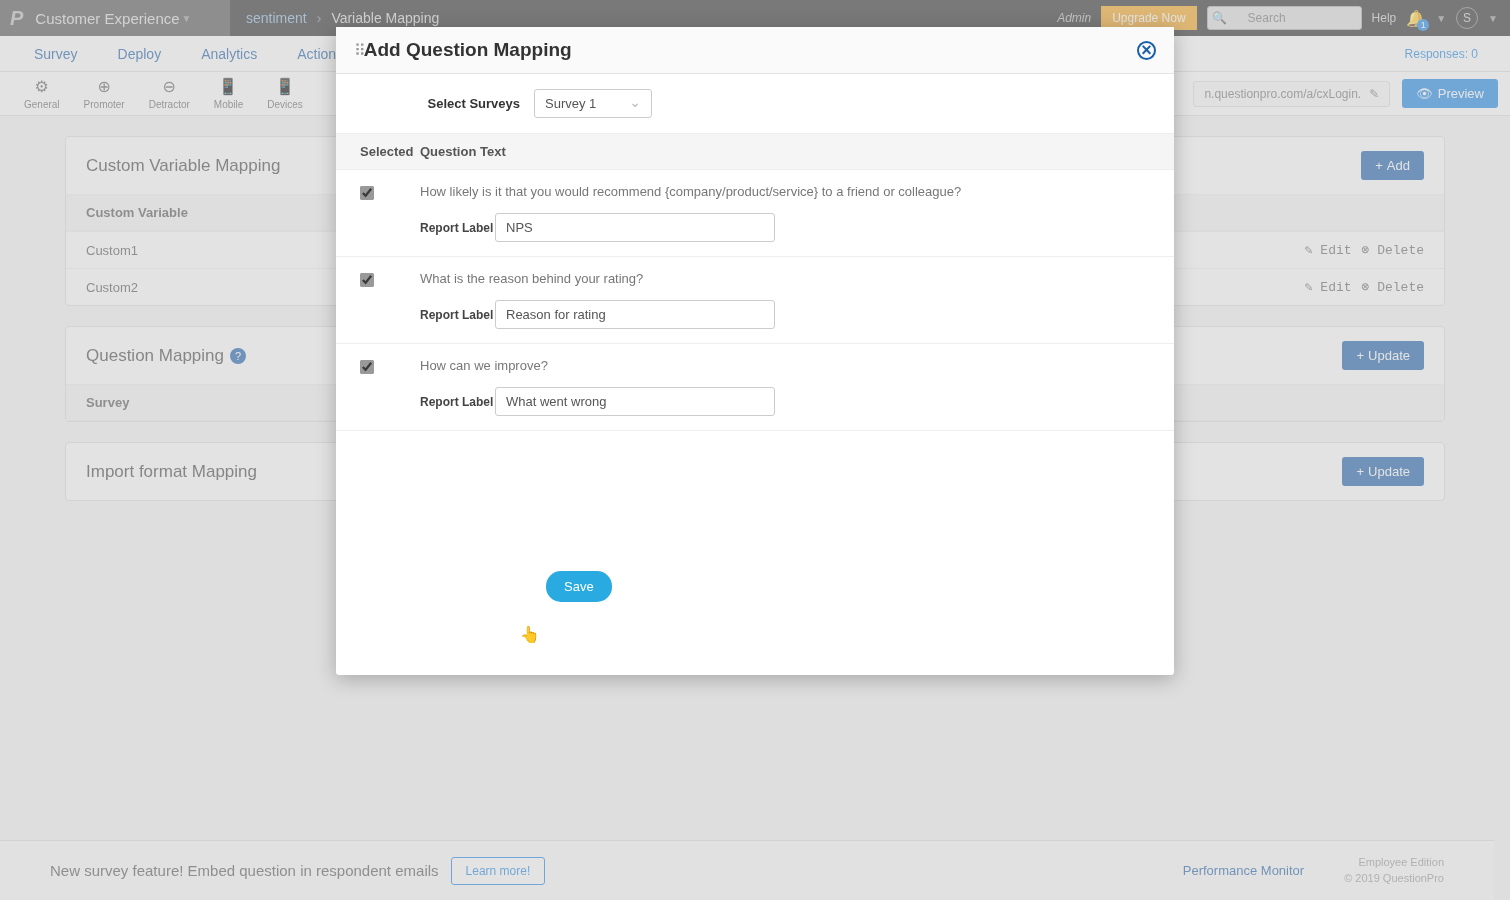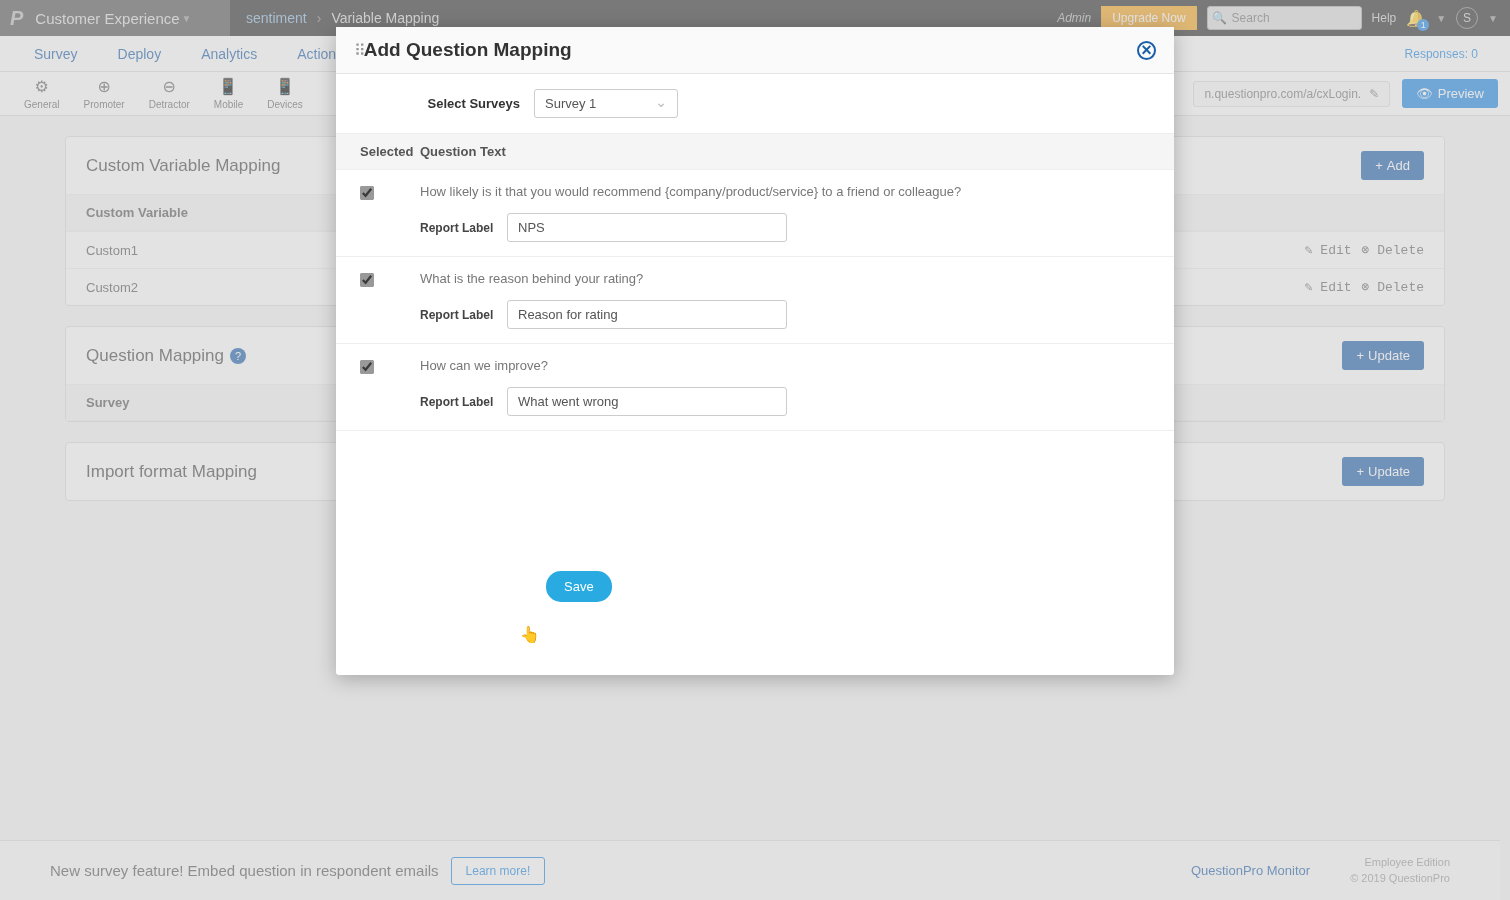--- a/index.html
+++ b/index.html
@@ -8,21 +8,21 @@
 .topbar-left { display: flex; align-items: center; gap: 12px; padding-left: 10px; background: #555; height: 100%; width: 230px; }
 .logo-p { font-size: 20px; font-weight: bold; color: #bbb; font-style: italic; }
 .product-dd { color: #ddd; font-size: 15px; display: flex; align-items: center; gap: 2px; cursor: pointer; }
 .breadcrumb { color: #8ab4d8; padding: 0 16px; display: flex; align-items: center; gap: 10px; font-size: 14px; }
 .breadcrumb .bc-sep { color: #888; }
 .breadcrumb .bc-active { color: #ddd; }
 .topbar-right { margin-left: auto; display: flex; align-items: center; gap: 10px; padding-right: 12px; }
 .admin-label { color: #bbb; font-style: italic; font-size: 12px; }
 .upgrade-btn { background: #f5a623; color: #fff; padding: 5px 11px; font-size: 12px; border: none; cursor: pointer; }
 .search-box { position: relative; }
-.search-box input { background: #ddd; border: 1px solid #aaa; border-radius: 3px; padding: 4px 8px 4px 24px; width: 155px; font-size: 12px; }
+.search-box input { background: #ddd; border: 1px solid #aaa; border-radius: 3px; padding: 4px 8px 4px 40px; width: 155px; font-size: 12px; }
 .search-ico { position: absolute; left: 6px; top: 5px; color: #666; font-size: 12px; }
 .help-link { color: #ccc; font-size: 12px; cursor: pointer; }
 .bell-ico { position: relative; color: #bbb; font-size: 16px; cursor: pointer; }
 .bell-badge { position: absolute; bottom: -3px; right: -3px; background: #1b87e6; color: #fff; border-radius: 50%; width: 12px; height: 12px; font-size: 9px; display: flex; align-items: center; justify-content: center; }
 .avatar { width: 22px; height: 22px; border: 1px solid #888; border-radius: 50%; color: #ccc; display: flex; align-items: center; justify-content: center; font-size: 12px; cursor: pointer; }
 .caret { color: #999; font-size: 10px; }
 .main-nav { background: #fff; border-bottom: 1px solid #ddd; display: flex; align-items: center; height: 36px; padding: 0 14px; position: relative; }
 .main-nav a { color: #1b5eaa; text-decoration: none; font-size: 14px; padding: 0 20px; line-height: 36px; cursor: pointer; }
 .responses { position: absolute; right: 32px; color: #1b87e6; font-size: 12px; }
 .toolbar { background: #fff; border-bottom: 1px solid #ddd; display: flex; align-items: center; height: 44px; padding: 0 12px; }
@@ -43,36 +43,36 @@
 .row-actions span { cursor: pointer; font-family: Liberation Mono, monospace; }
 .overlay { position: absolute; top: 0; left: 0; right: 0; bottom: 0; background: rgba(200,200,200,0.5); display: flex; justify-content: center; align-items: flex-start; }
 .modal { background: #fff; width: 838px; margin-top: 27px; border-radius: 3px; box-shadow: 0 4px 20px rgba(0,0,0,0.25); display: flex; flex-direction: column; height: 648px; }
 .modal-head { padding: 12px 18px; border-bottom: 1px solid #e5e5e5; display: flex; align-items: center; background: #fafafa; }
 .drag-dots { color: #999; font-size: 16px; letter-spacing: -2px; }
 .modal-title { flex: 1; font-size: 19px; font-weight: bold; color: #333; }
 .modal-close { color: #1b5eaa; font-size: 18px; cursor: pointer; border: 2px solid #1b5eaa; border-radius: 50%; width: 19px; height: 19px; display: flex; align-items: center; justify-content: center; font-weight: bold; }
 .modal-body { flex: 1; overflow: auto; }
 .selector-row { display: flex; align-items: center; padding: 15px 24px; gap: 14px; justify-content: flex-start; }
 .sel-label { font-weight: bold; font-size: 13px; text-align: right; width: 160px; color: #333; }
-.sel-dd { border: 1px solid #ccc; border-radius: 3px; padding: 6px 30px 6px 10px; width: 144px; font-size: 13px; color: #555; background: #fff; position: relative; cursor: pointer; }
+.sel-dd { border: 1px solid #ccc; border-radius: 3px; padding: 6px 30px 6px 10px; width: 118px; font-size: 13px; color: #555; background: #fff; position: relative; cursor: pointer; }
 .sel-dd::after { content: "⌄"; position: absolute; right: 10px; top: 4px; color: #bbb; font-size: 14px; }
 .map-head { background: #f5f5f5; display: flex; padding: 10px 24px; font-size: 13px; font-weight: bold; color: #555; border-top: 1px solid #eee; border-bottom: 1px solid #eee; }
 .col-sel { width: 60px; }
 .q-row { padding: 14px 24px; border-bottom: 1px solid #eee; }
 .q-top { display: flex; align-items: flex-start; }
 .chk { width: 60px; padding-top: 2px; }
 .chk input { width: 14px; height: 14px; accent-color: #999; }
 .q-text { color: #777; font-size: 13px; }
-.q-label-row { display: flex; align-items: center; margin-top: 10px; padding-left: 60px; gap: 12px; }
+.q-label-row { display: flex; align-items: center; margin-top: 10px; padding-left: 60px; }
 .rl-label { font-size: 12px; font-weight: bold; color: #444; width: 75px; text-align: left; }
 .rl-input { border: 1px solid #ccc; border-radius: 3px; padding: 6px 10px; width: 280px; font-size: 13px; color: #555; }
 .modal-foot-area { padding-left: 210px; padding-bottom: 30px; padding-top: 140px; }
 .save-btn { background: #29abe2; color: #fff; padding: 8px 18px; border: none; border-radius: 15px; font-size: 13px; cursor: pointer; }
 .cursor-hand { position: absolute; top: 625px; left: 520px; font-size: 16px; pointer-events: none; z-index: 1000; }
-.footer-bar { position: absolute; bottom: 0; left: 0; right: 10px; background: #fafafa; border-top: 1px solid #ddd; height: 60px; display: flex; align-items: center; padding: 0 50px; }
+.footer-bar { position: absolute; bottom: 0; left: 0; right: 16px; background: #fafafa; border-top: 1px solid #ddd; height: 60px; display: flex; align-items: center; padding: 0 50px; }
 .foot-msg { color: #555; font-size: 15px; }
 .learn-btn { color: #1b87e6; border: 1px solid #1b87e6; background: #fff; padding: 6px 14px; border-radius: 3px; font-size: 12px; margin-left: 12px; cursor: pointer; }
 .perf-mon { margin-left: auto; color: #1b5eaa; font-size: 13px; cursor: pointer; margin-right: 40px; }
 .foot-right { text-align: right; color: #999; font-size: 11px; line-height: 1.4; }
 .help-q { background: #1b5eaa; color: #fff; width: 16px; height: 16px; border-radius: 50%; display: inline-flex; align-items: center; justify-content: center; font-size: 11px; margin-left: 6px; }
 </style>
 </head>
 <body>
 
 <div class="topbar">
@@ -176,21 +176,21 @@
             <span>+</span>
             <span>Update</span>
           </button></div>
     </div>
   </div>
 </div>
 
 <div class="footer-bar">
   <span class="foot-msg">New survey feature! Embed question in respondent emails</span>
   <button class="learn-btn">Learn more!</button>
-  <span class="perf-mon">QuestionPro Monitor</span>
+  <span class="perf-mon">Performance Monitor</span>
   <div class="foot-right">
     <div>Employee Edition</div>
     <div>© 2019 QuestionPro</div>
   </div>
 </div>
 
 <div class="overlay">
   <div class="modal">
     <div class="modal-head">
       <span class="drag-dots">⠿</span>

